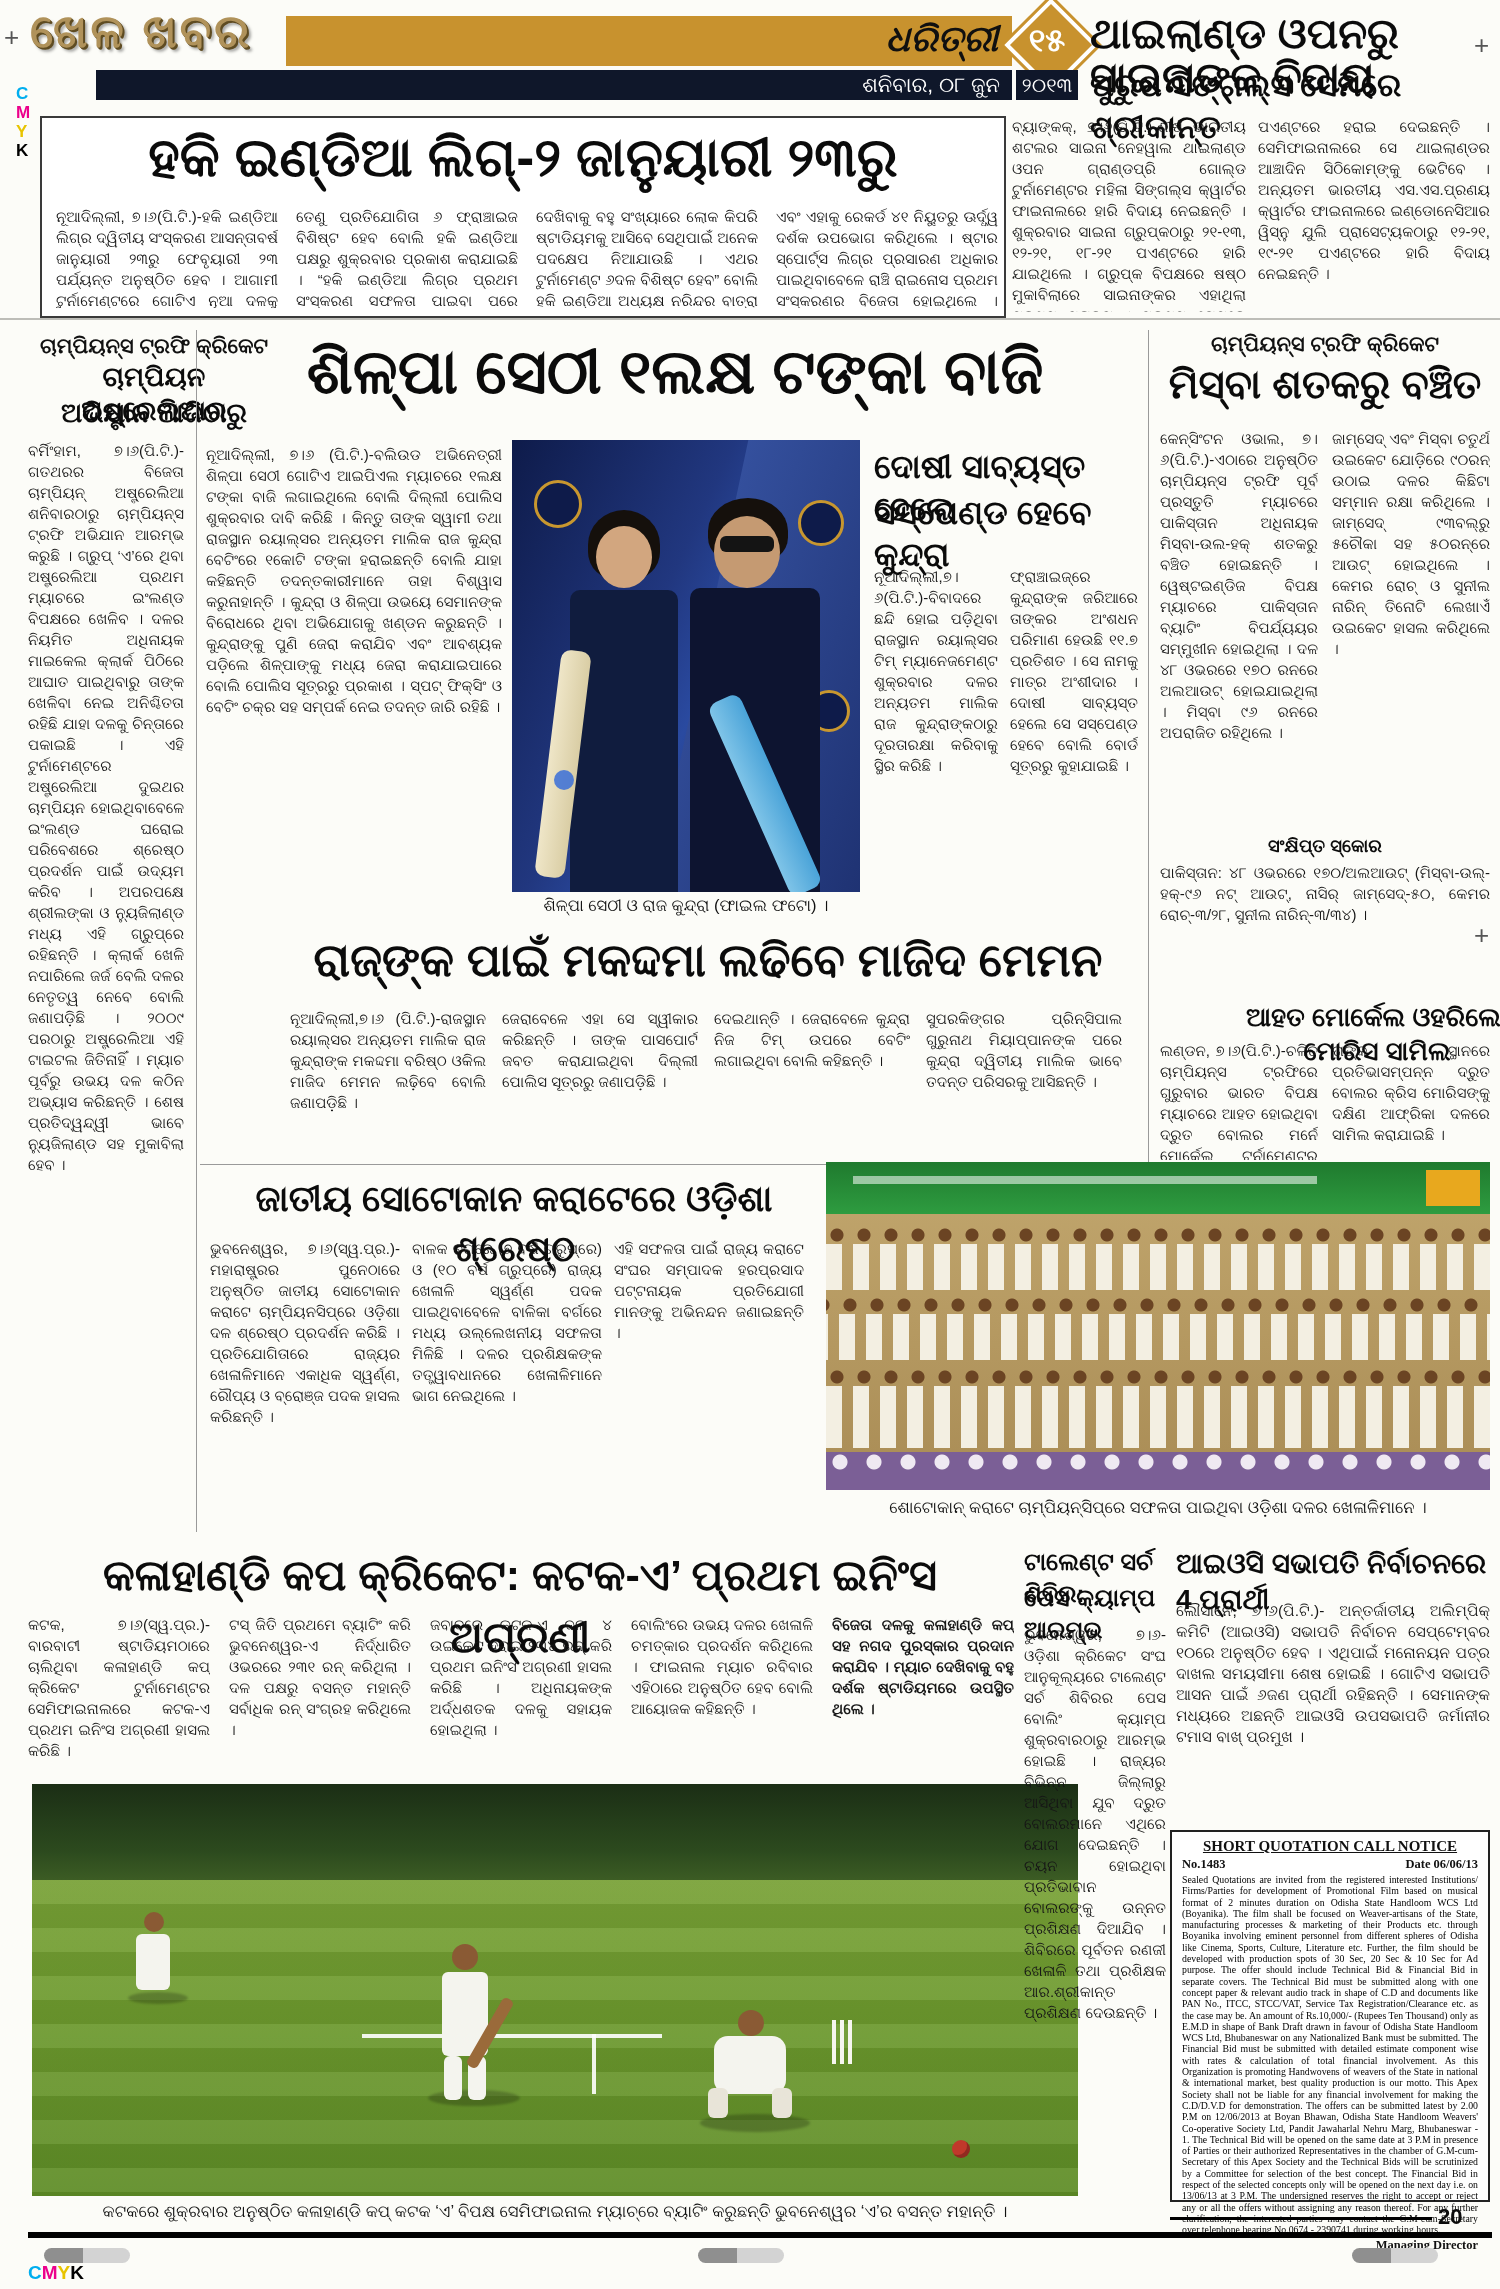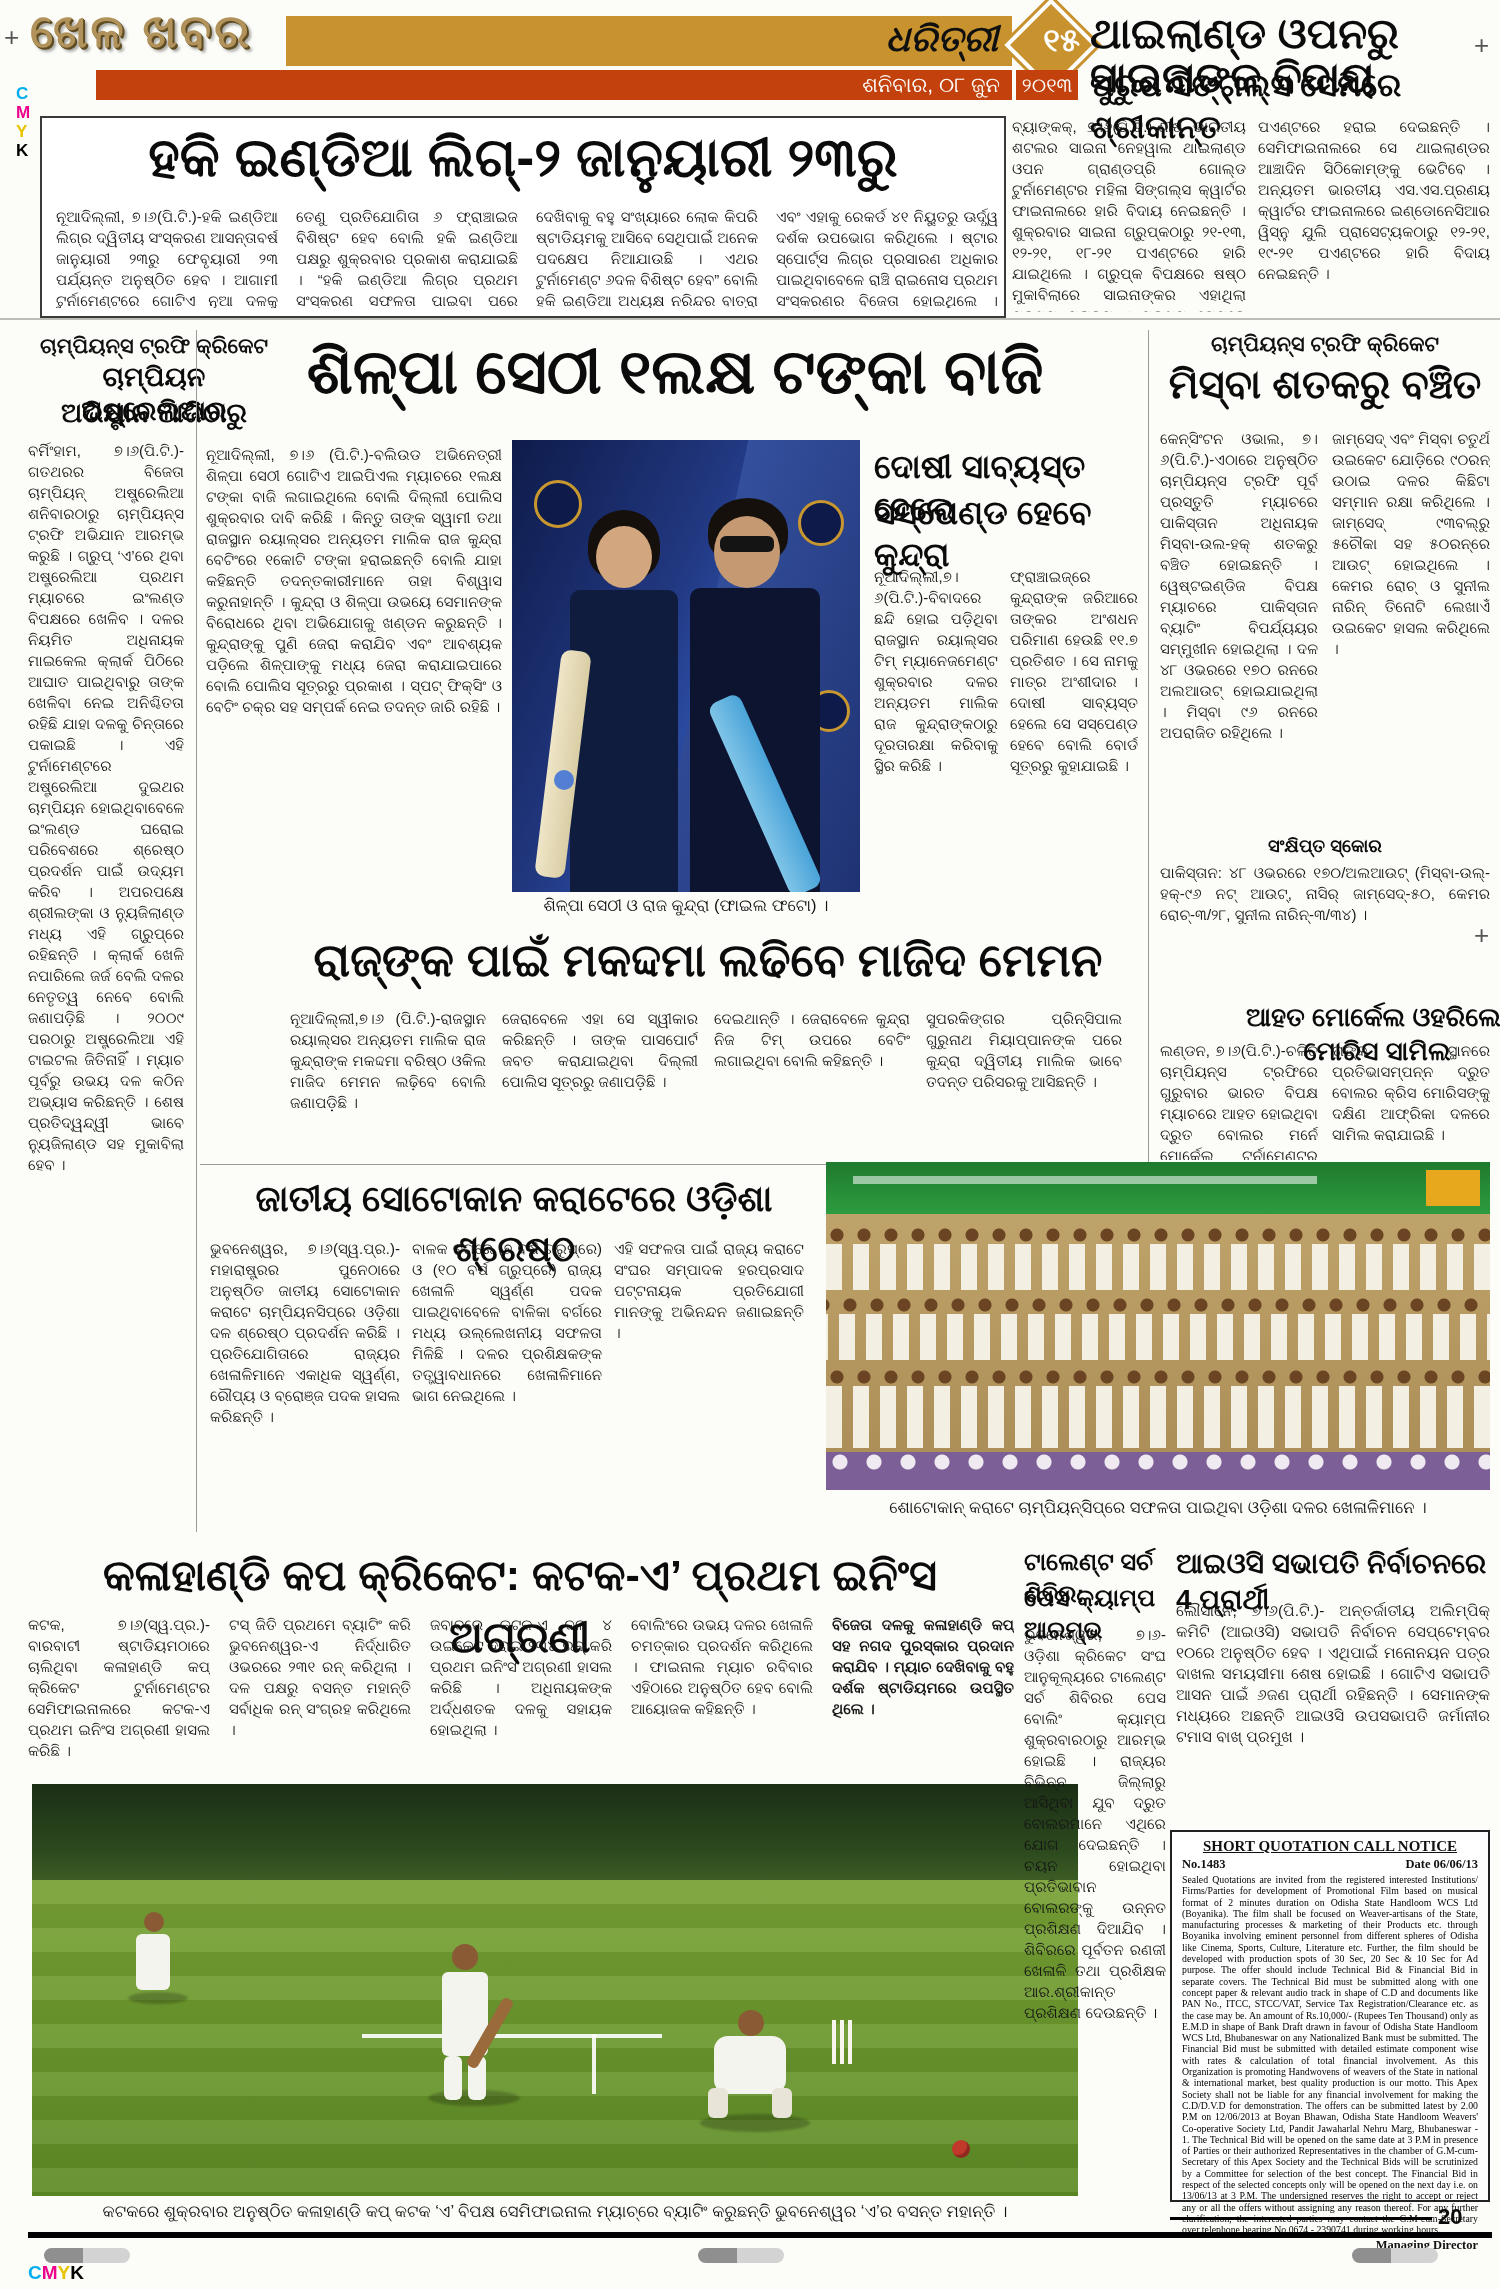--- a/index.html
+++ b/index.html
@@ -7,28 +7,28 @@
         font-family:"Liberation Sans",sans-serif;color:#111;}
   .abs{position:absolute;}
   .hl{font-weight:700;color:#0b0b0b;}
   .center{text-align:center;}
   .body-col{position:absolute;overflow:hidden;text-align:justify;font-size:15px;line-height:21px;color:#161616;}
   .kicker{font-weight:700;}
   .cap{font-size:16.5px;color:#111;}
   .vrule{position:absolute;width:1px;background:#9a9a9a;}
   .hrule{position:absolute;height:1px;background:#9a9a9a;}
   .goldbar{background:#c8922e;}
-  .blackbar{background:#c2410c;color:#fff;}
+  .blackbar{background:#0f172a;color:#fff;}
   .crop{position:absolute;color:#555;font-size:26px;font-weight:400;}
   
   .logo{font-size:46px;font-weight:800;letter-spacing:3px;color:#b0925a;
         text-shadow:1px 1px 0 #5f4c22,2px 2px 0 #5f4c22,4px 4px 3px rgba(0,0,0,.35);}
   .badge{position:absolute;width:58px;height:58px;background:#c8922e;transform:rotate(45deg);
          border:4px solid #fff;box-shadow:0 0 0 3px #c8922e;}
-  .badge-num{position:absolute;width:66px;text-align:right;color:#fff;font-size:32px;font-weight:800;}
+  .badge-num{position:absolute;width:66px;text-align:center;color:#fff;font-size:32px;font-weight:800;}
   
   .cmyk-v span{display:block;font-weight:800;font-size:17px;line-height:19px;}
   .c-c{color:#00aeef}.c-m{color:#ec008c}.c-y{color:#e8c400}.c-k{color:#000}
   
   .hockeybox{border:2px solid #3a3a3a;background:#fff;}
   
   .photo{position:absolute;overflow:hidden;}
   .ph-shilpa{background:linear-gradient(115deg,#0e1b4a 0%,#21377f 40%,#2a4aa0 55%,#0c1535 100%);}
   .drape{position:absolute;left:55%;top:-10%;width:70%;height:120%;background:linear-gradient(100deg,#35519f,#1b2d6b);
          transform:rotate(12deg);border-radius:30px;}

